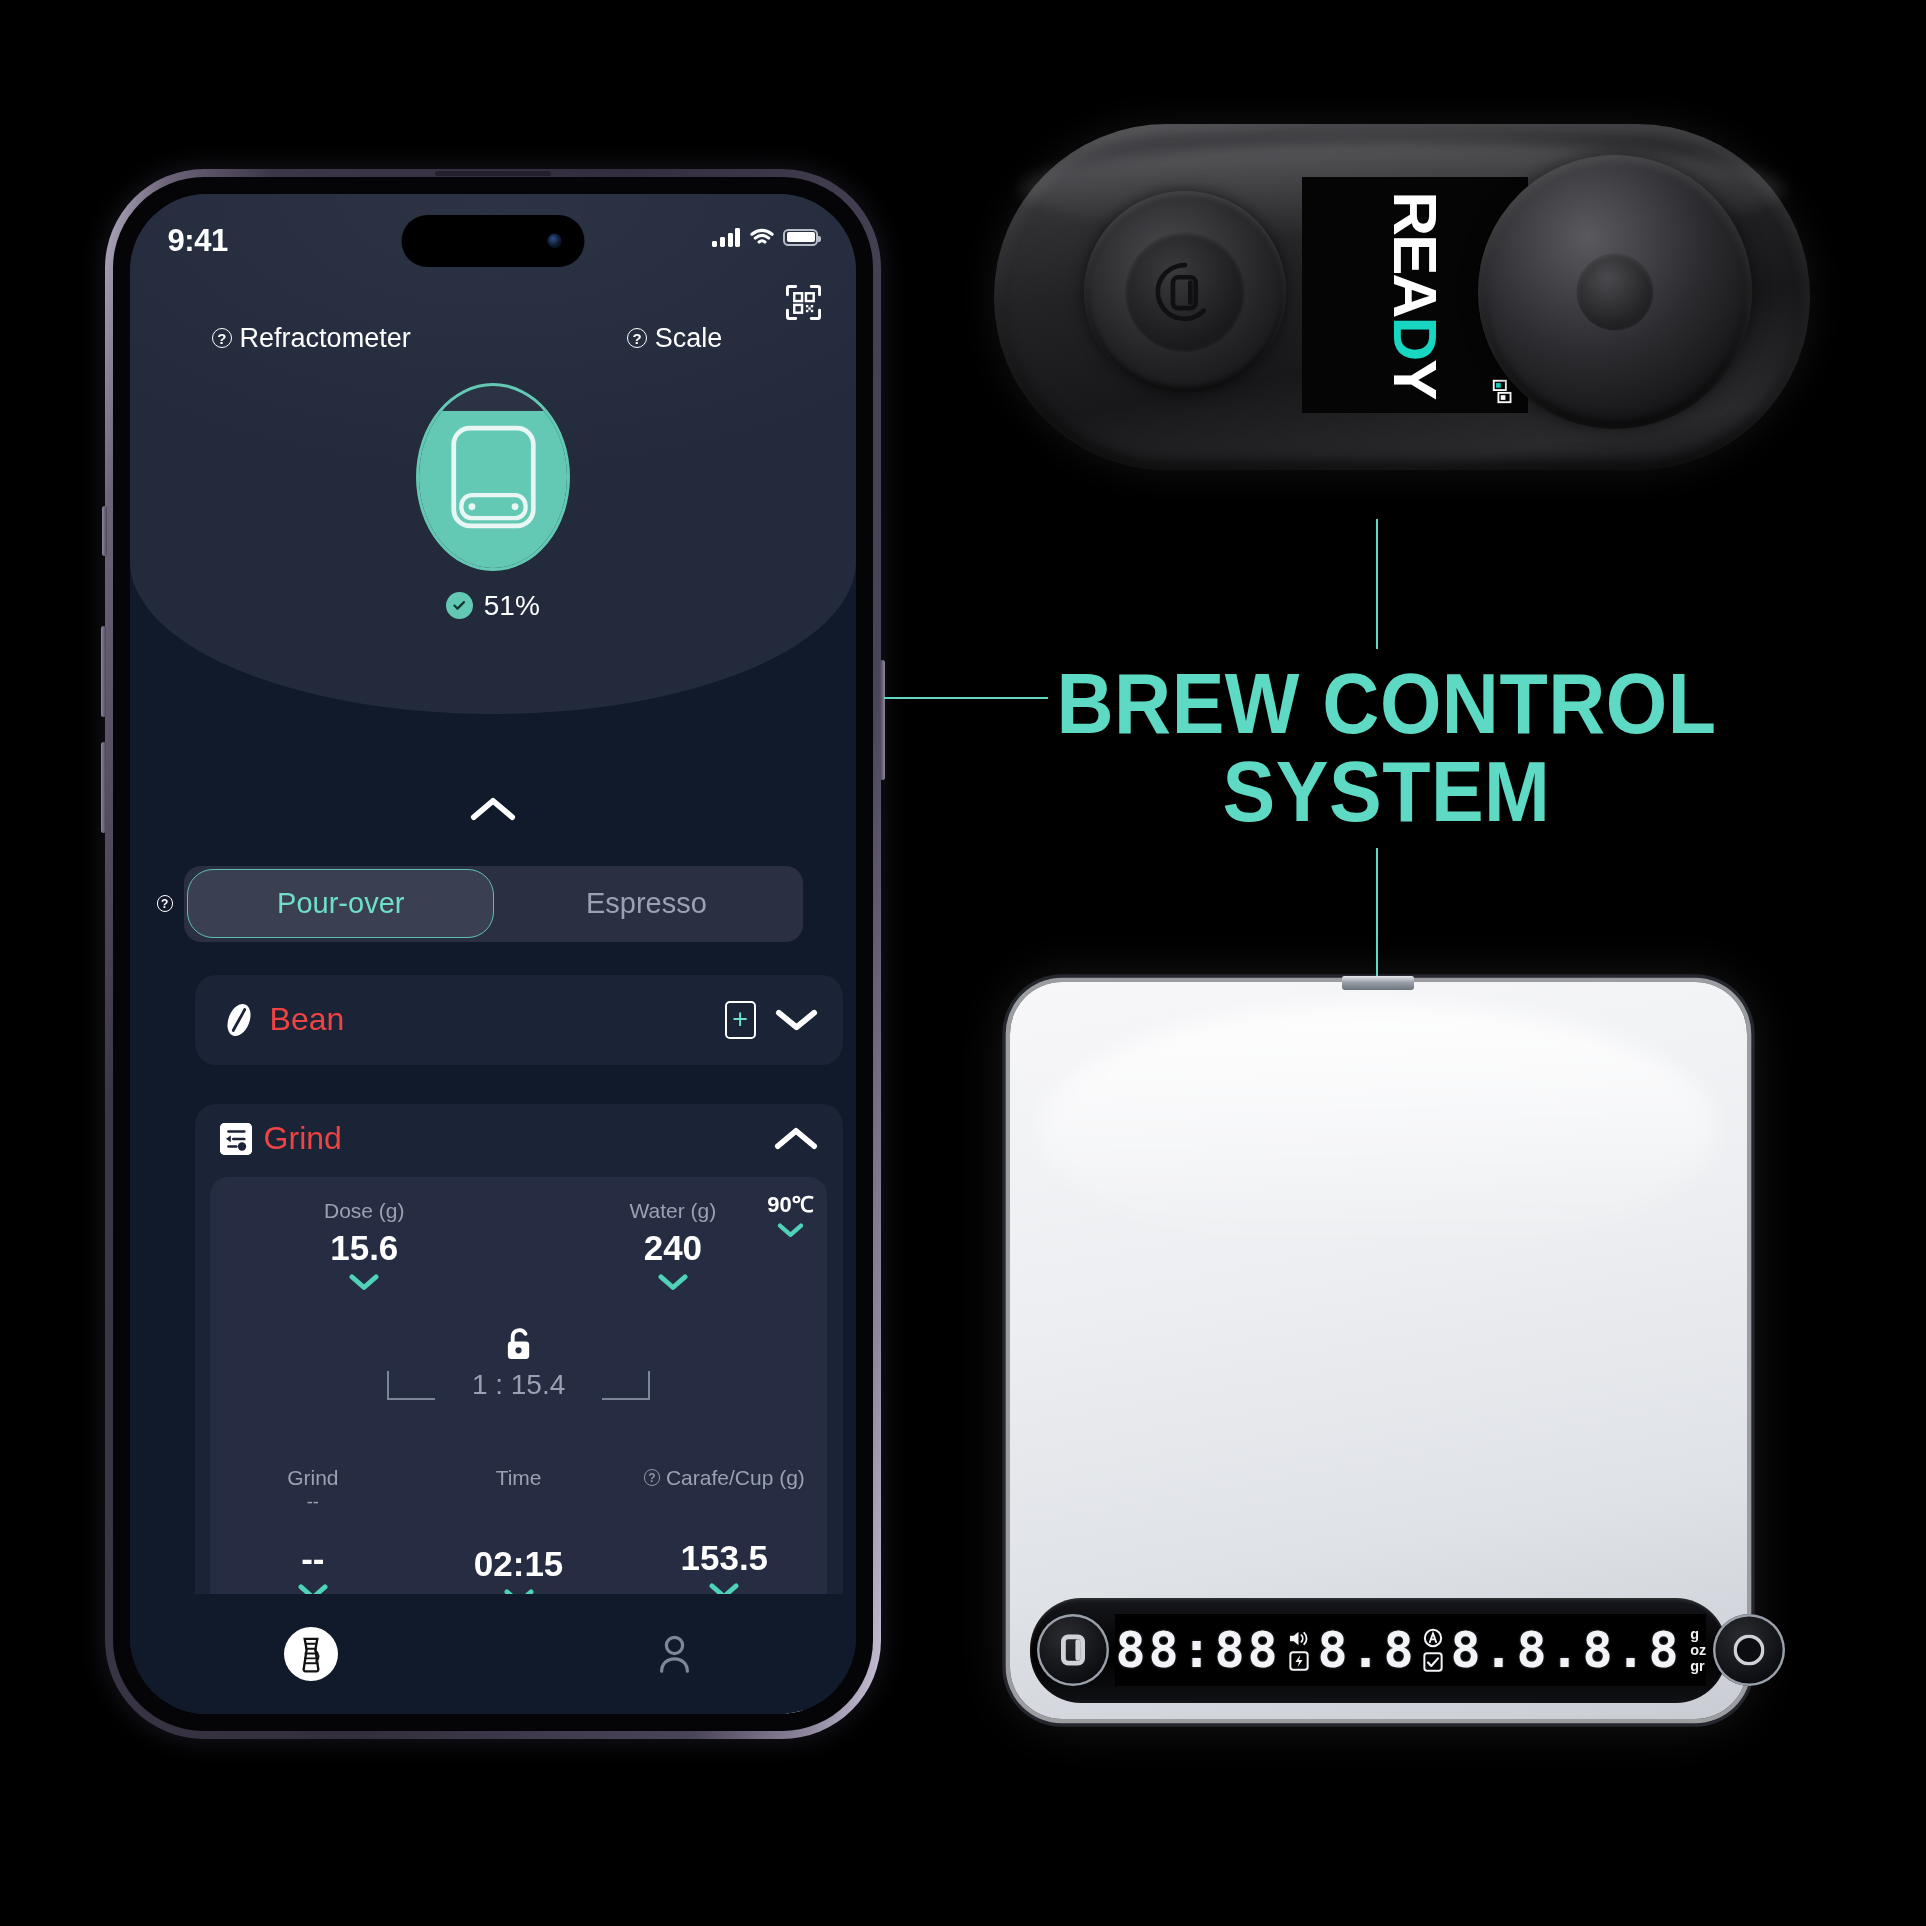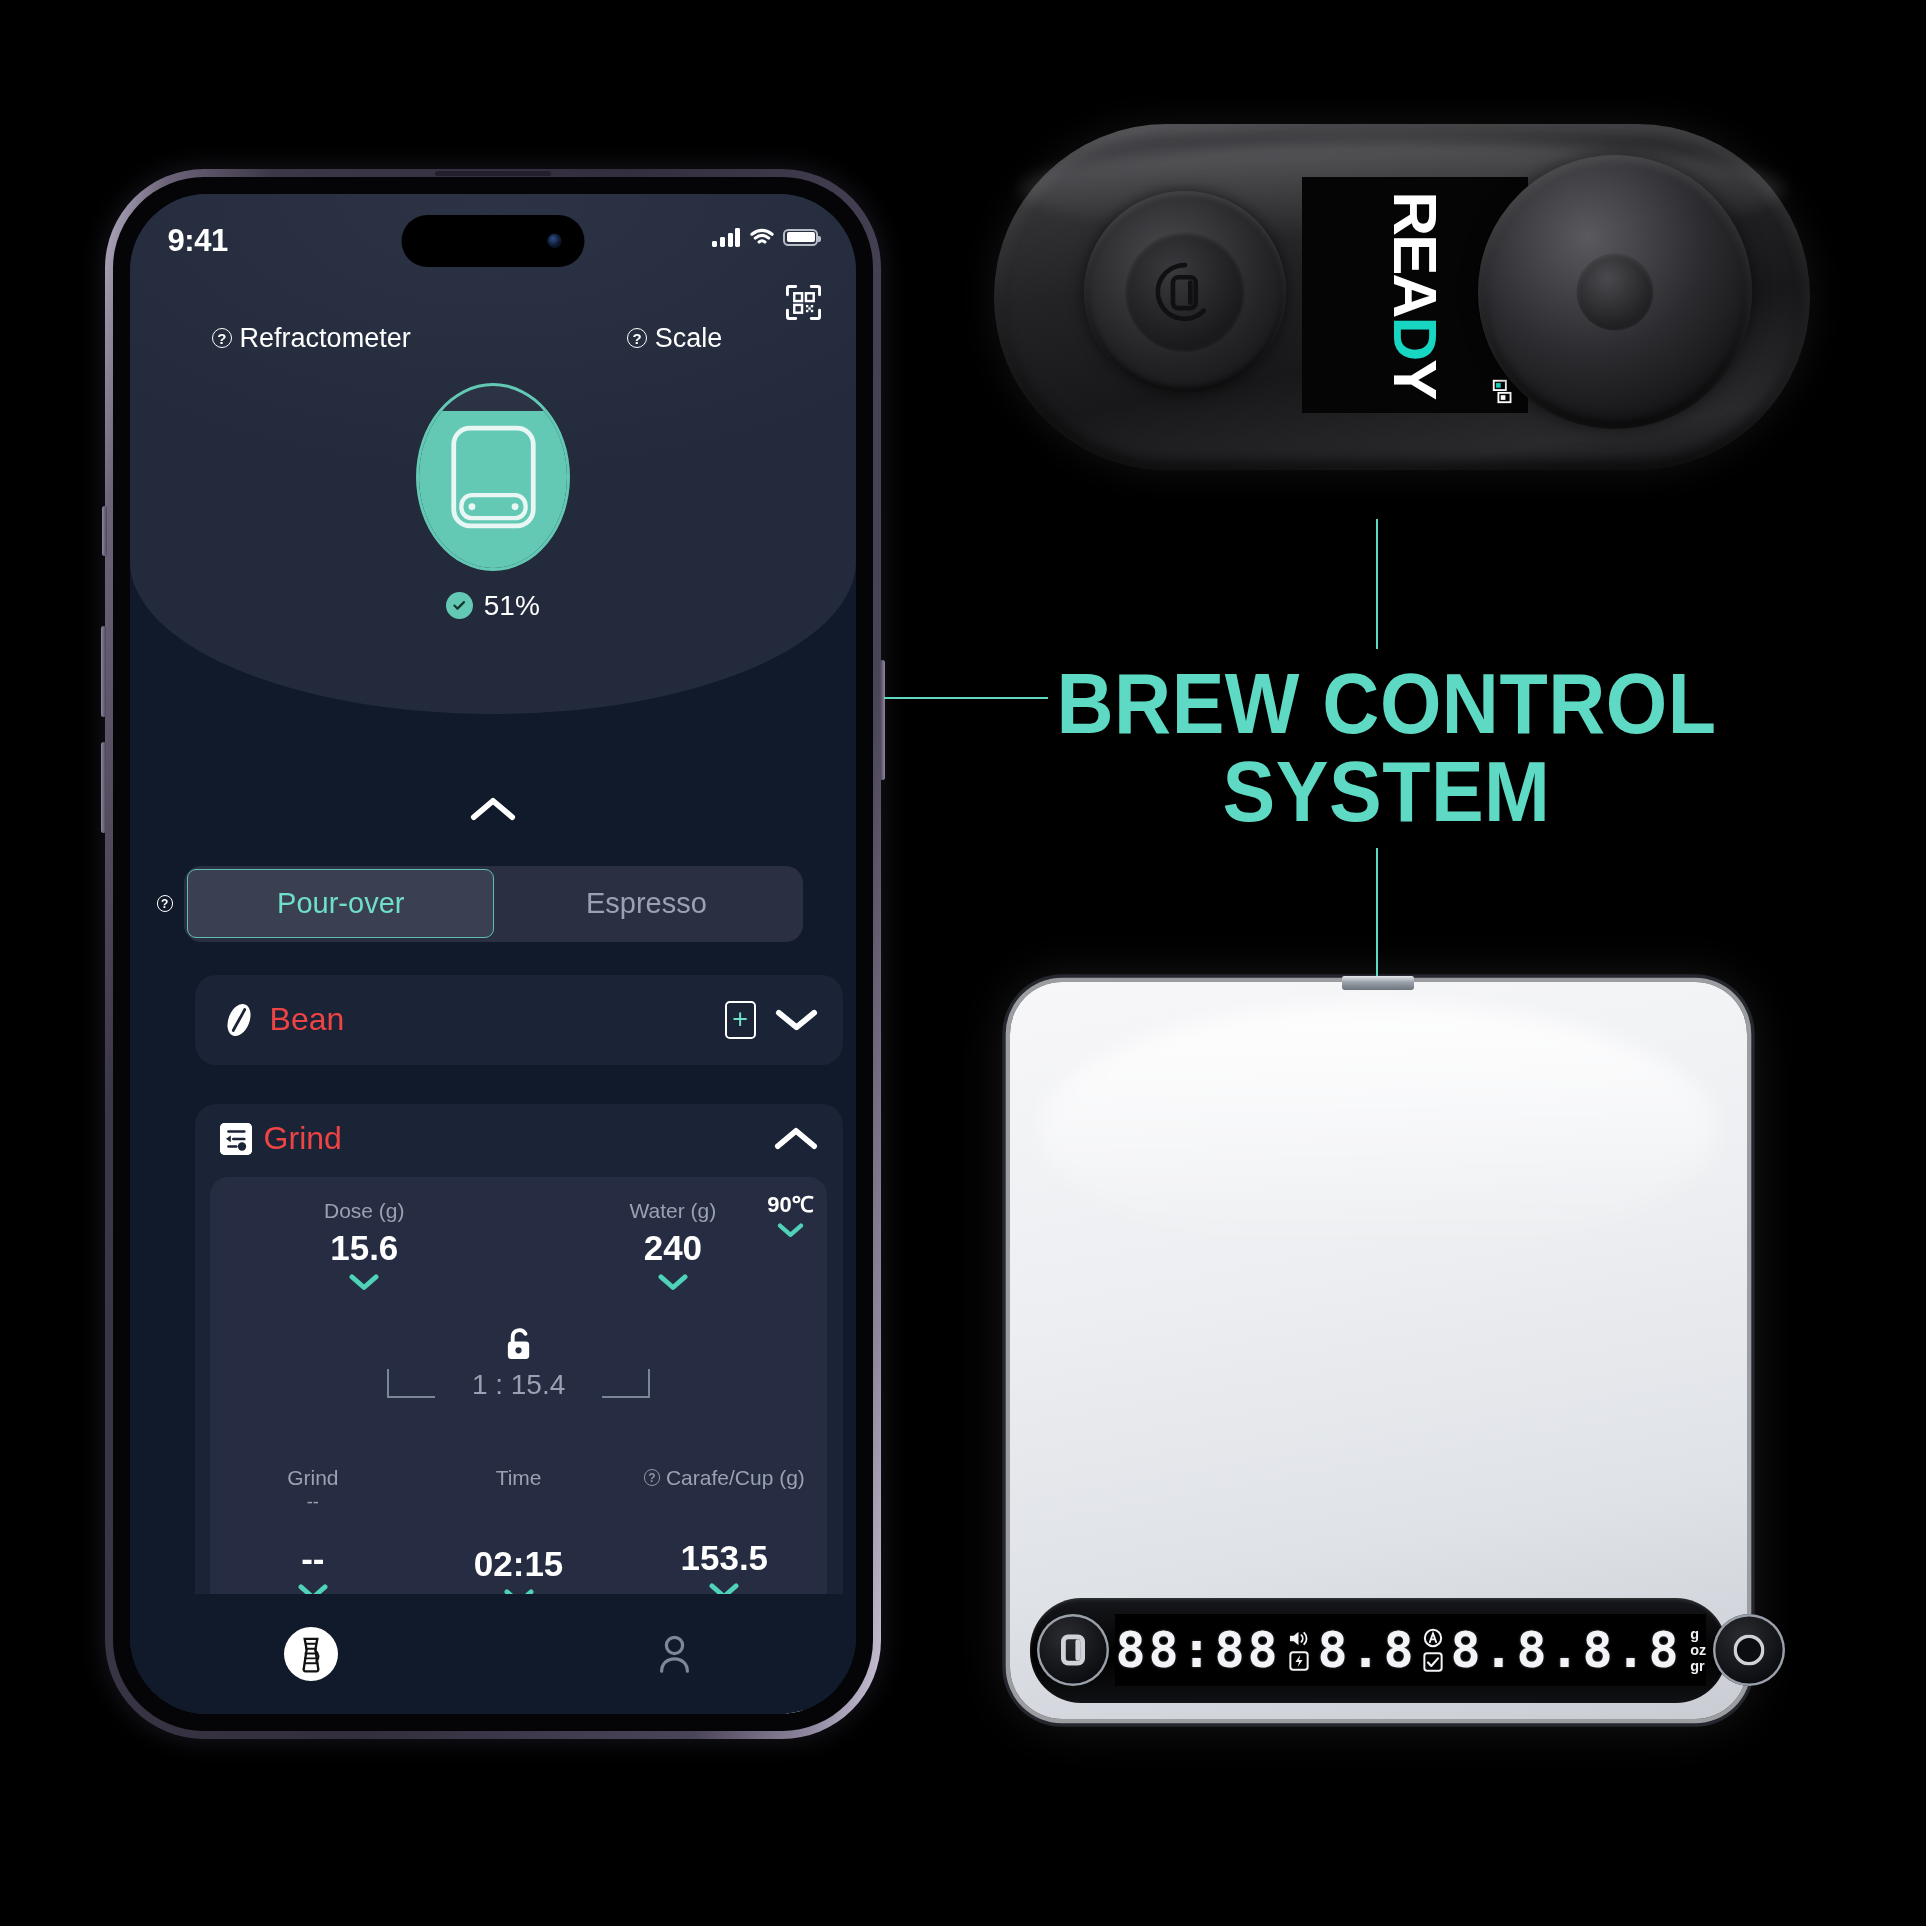--- a/index.html
+++ b/index.html
@@ -63,21 +63,21 @@
   .gauge.on{border-color:#63c8b4;}
   .pct{margin-top:19px;display:flex;align-items:center;gap:10.6px;color:#fff;font-size:28px;font-weight:500;}
   .chk{width:27px;height:27px;border-radius:50%;background:#63c8b4;display:flex;align-items:center;justify-content:center;}
 
   .collapse{position:absolute;top:602px;left:50%;transform:translateX(-50%);z-index:6;}
 
   
   .seg-row{position:absolute;top:672px;left:0;width:100%;display:flex;align-items:center;z-index:4;}
   .seg-help{margin-left:27px;}
   .seg{margin-left:10.6px;width:619px;height:76px;border-radius:17.3px;background:#2a3042;display:flex;padding:3.9px;box-sizing:border-box;}
-  .seg div{flex:1;display:flex;align-items:center;justify-content:center;font-size:29px;border-radius:9px;box-sizing:border-box;}
+  .seg div{flex:1;display:flex;align-items:center;justify-content:center;font-size:29px;border-radius:26px;box-sizing:border-box;}
   .seg .act{color:#6fe0c7;border:1.4px solid #5fbfae;background:#3a3f52;}
   .seg .ina{color:#9aa1b2;}
 
   
   .card{position:absolute;left:65px;width:648px;background:#1b2337;border-radius:21px;z-index:4;}
   .card-head{height:70px;display:flex;align-items:center;padding:0 25px;box-sizing:border-box;}
   .card-title{color:#ef4444;font-size:32px;margin-left:12px;flex:1;}
   .sq-ico{width:32px;height:32px;border-radius:4.8px;background:#fff;position:relative;flex:none;}
 
   .bean-card{top:781px;height:90px;}
@@ -91,21 +91,21 @@
   .prow{position:absolute;left:0;width:100%;display:flex;}
   .pcell{flex:1;display:flex;flex-direction:column;align-items:center;}
   .plabel{color:#9aa1b2;font-size:21px;}
   .pval{color:#fff;font-size:35px;font-weight:600;margin-top:5.8px;}
   .cv{margin-top:5.8px;}
 
   .temp{position:absolute;right:13.5px;top:11.6px;display:flex;flex-direction:column;align-items:center;}
   .temp span{color:#fff;font-size:22px;font-weight:600;}
 
   .lockwrap{position:absolute;left:0;top:149px;width:100%;display:flex;flex-direction:column;align-items:center;}
-  .ratio-row{display:flex;align-items:flex-start;justify-content:center;gap:15px;margin-top:7.7px;width:100%;}
+  .ratio-row{display:flex;align-items:center;justify-content:center;gap:15px;margin-top:7.7px;width:100%;}
   .brk{width:46px;height:27px;border-left:2.4px solid #7d8599;border-bottom:2.4px solid #7d8599;}
   .brk.r{border-left:none;border-right:2.4px solid #7d8599;}
   .ratio{color:#9aa1b2;font-size:28px;margin:0 22px 0 22px;}
 
   
   .nav{position:absolute;bottom:0;left:0;width:100%;height:120px;background:#111a2b;display:flex;z-index:6;}
   .nav div{flex:1;display:flex;align-items:center;justify-content:center;}
   .nav-pill{width:54px;height:54px;border-radius:50%;background:#fff;display:flex;align-items:center;justify-content:center;}
 
   

